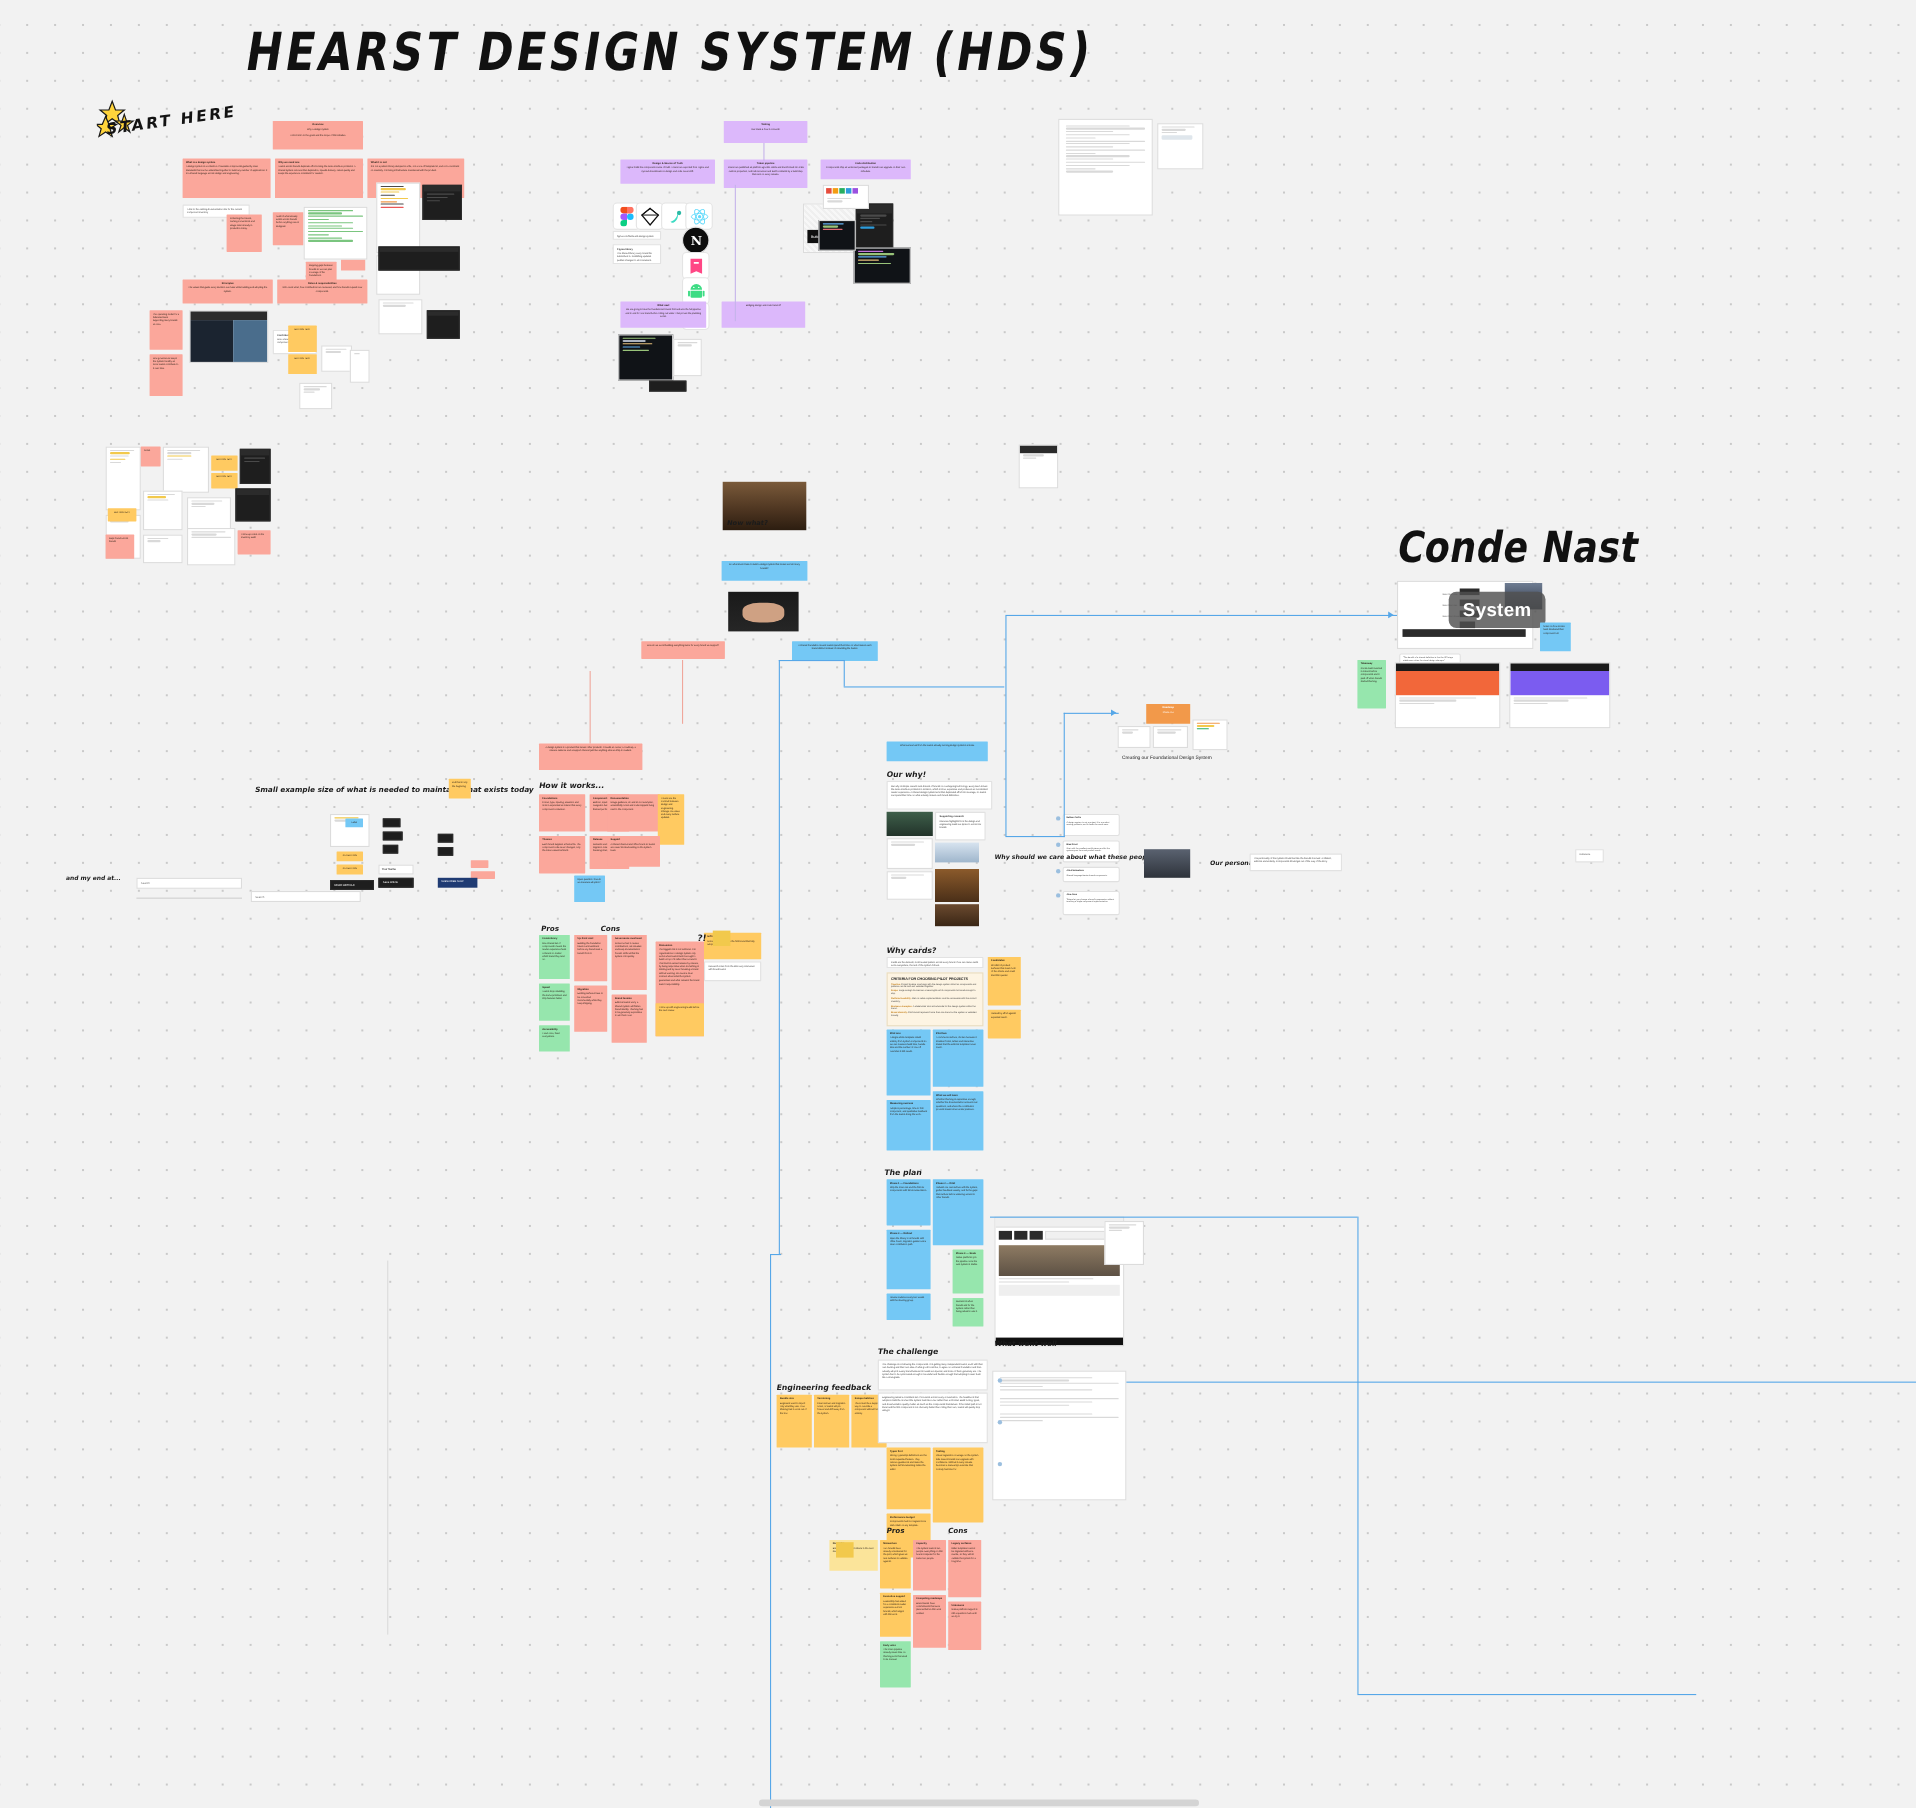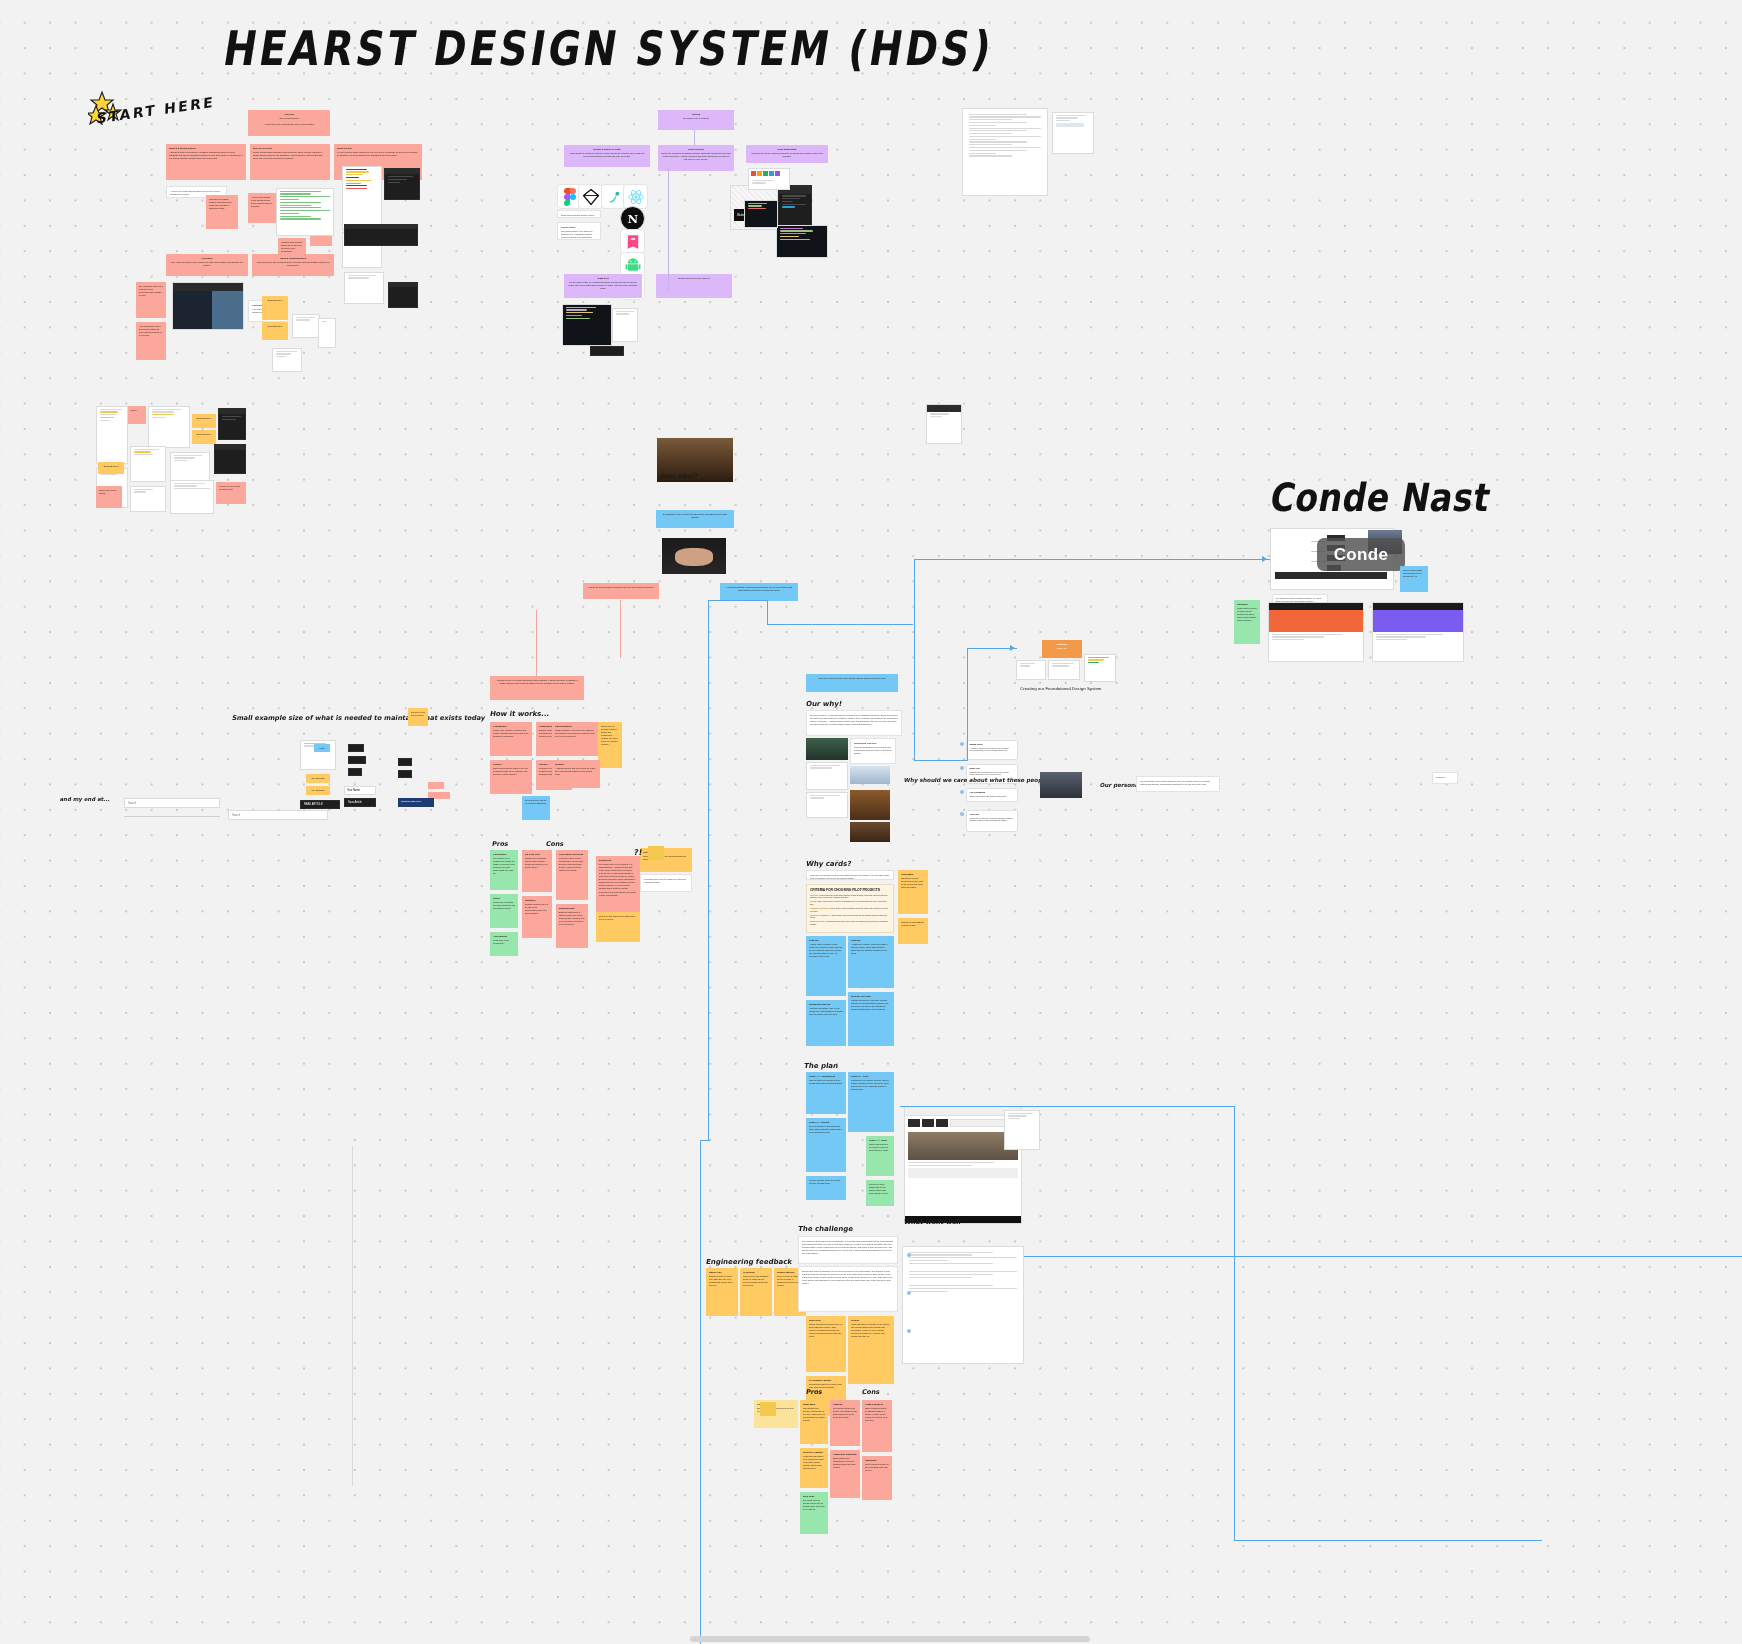--- a/index.html
+++ b/index.html
@@ -1067,21 +1067,21 @@
     <div style="position:absolute;left:46%;top:16px;width:18px;height:6px;background:#2b2b2b;"></div>
     <div style="position:absolute;left:46%;top:26px;width:18px;height:6px;background:#2b2b2b;"></div>
     <div style="position:absolute;left:46%;top:36px;width:14px;height:6px;background:#2b2b2b;"></div>
     <div style="position:absolute;left:33%;top:11px;font-size:2px;color:#666;">Select item one</div>
     <div style="position:absolute;left:33%;top:21px;font-size:2px;color:#666;">Select item two</div>
     <div style="position:absolute;left:33%;top:31px;font-size:2px;color:#666;">Select item three</div>
     <div style="position:absolute;left:4px;bottom:10px;width:92%;height:7px;background:#2b2b2b;"></div>
   </div>
   <div class="shot photo" style="left:1368px; top:530px; width:34px; height:24px;
        background:linear-gradient(180deg,#6e7c92,#2f3847);"></div>
-  <div id="video-badge">Conde</div>
+  <div id="video-badge">System</div>
 
   <div class="note blue" style="left:1400px; top:566px; width:28px; height:26px;">
     Notes on how Conde Nast structured their component API
   </div>
 
   <div class="bubble" style="left:1272px; top:594px; width:56px; height:14px;">
     "The benefit of a shared definition is that the API stays stable even when the visual design changes."
   </div>
 
   <div class="note green" style="left:1234px; top:600px; width:26px; height:44px;">

